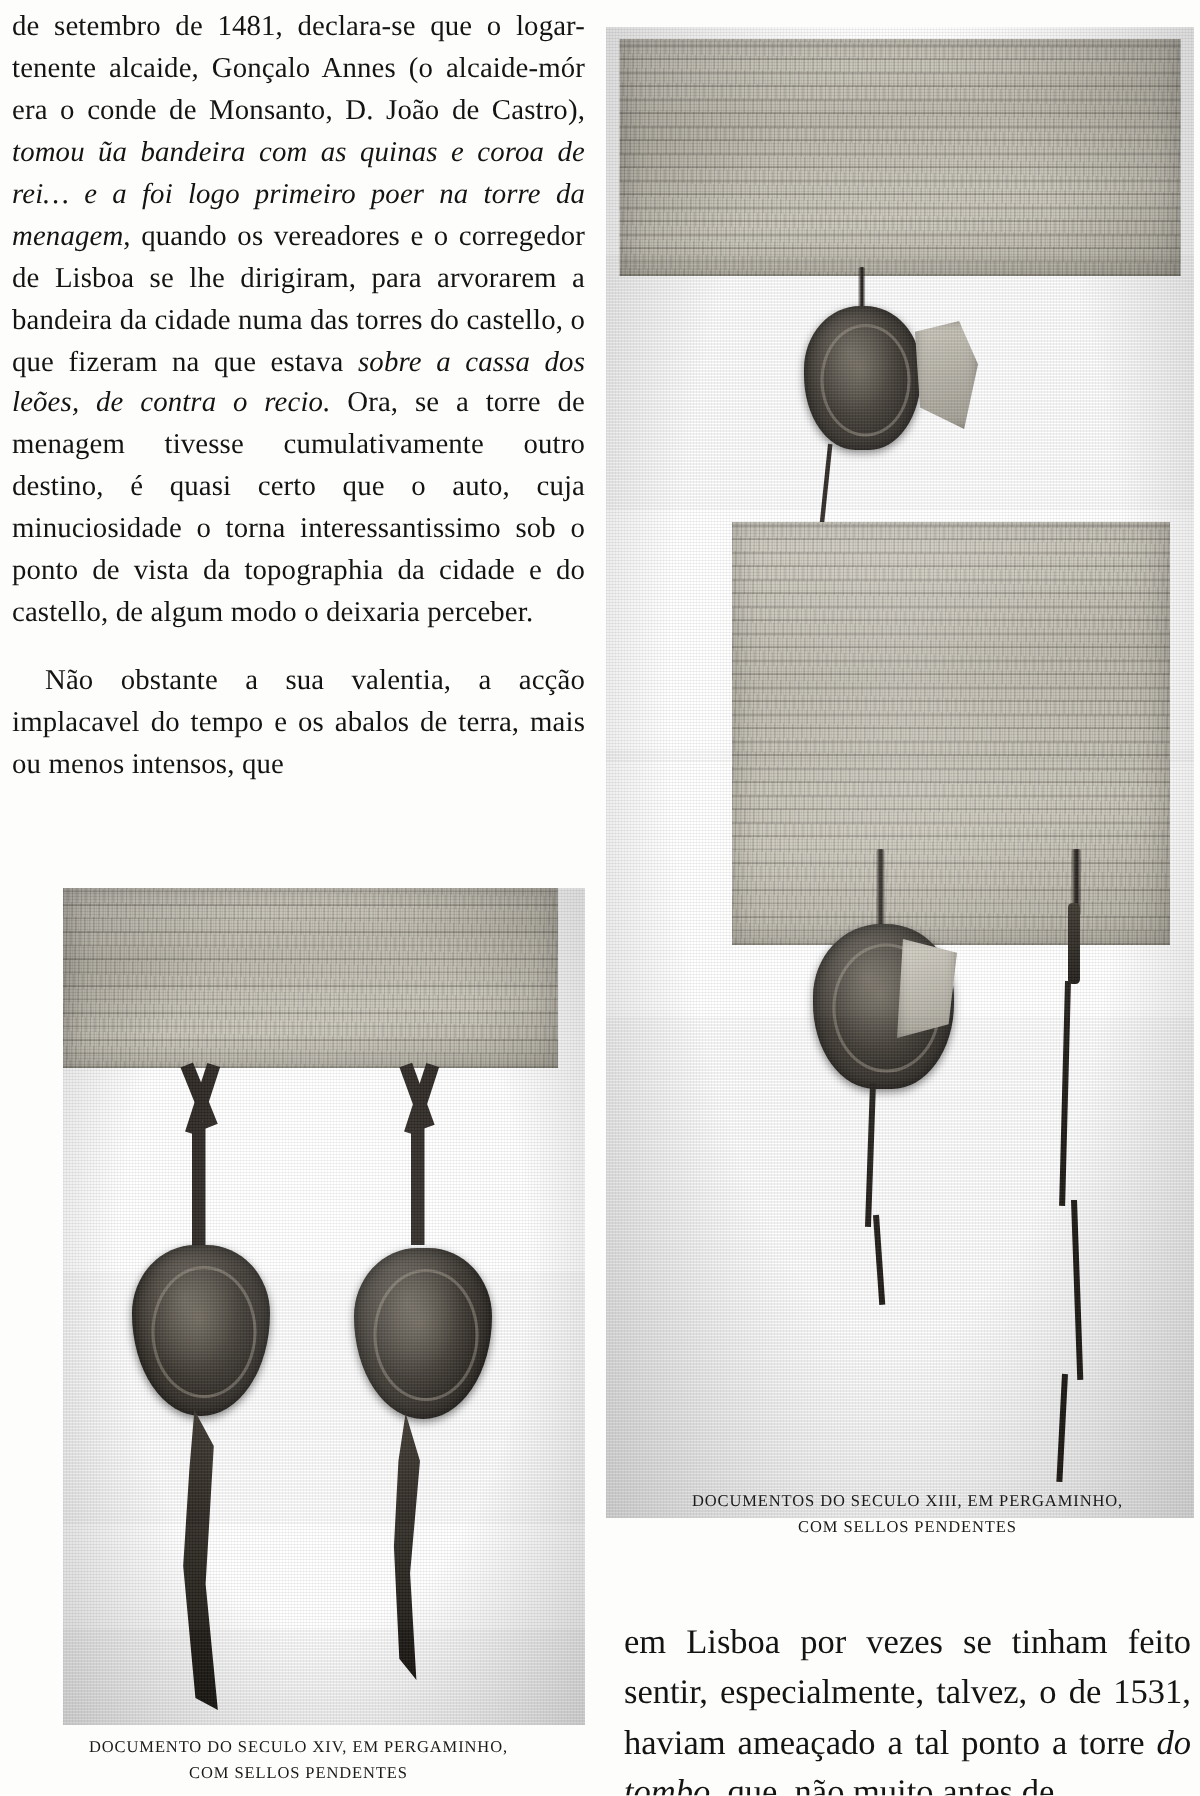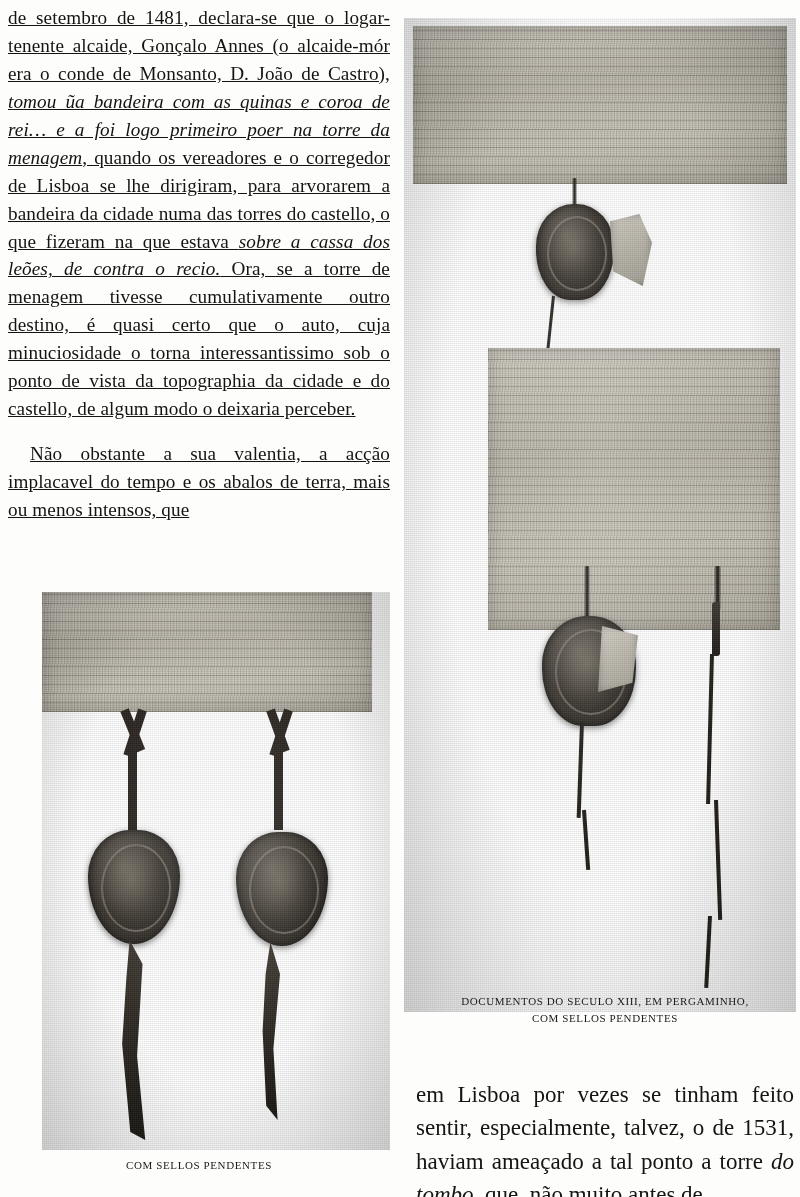--- a/index.html
+++ b/index.html
@@ -21,21 +21,21 @@
     position: absolute;
     left: 8px;
     top: 4px;
     width: 382px;
     font-size: 19.2px;
     line-height: 1.455;
     color: #141414;
     text-align: justify;
     letter-spacing: 0.1px;
   }
-  .col-left-text p { margin: 0; text-decoration: underline; }
+  .col-left-text p { margin: 0; }
   .col-left-text p.indented { text-indent: 22px; margin-top: 17px; }
   .col-left-text i { font-style: italic; }
 
   .col-right-text {
     position: absolute;
     left: 416px;
     top: 1078px;
     width: 378px;
     font-size: 23px;
     line-height: 1.455;
@@ -248,20 +248,21 @@
                 clip-path: polygon(40% 0%, 78% 12%, 62% 58%, 86% 100%, 42% 96%, 18% 52%, 30% 20%);"></div>
     <div style="position:absolute; left:214px; top:350px; width:30px; height:178px;
                 background: linear-gradient(170deg,#3a342c,#191612);
                 clip-path: polygon(48% 0%, 80% 18%, 58% 60%, 72% 100%, 34% 92%, 22% 50%, 32% 18%);"></div>
 
     <div class="grain"></div>
     <div class="vign"></div>
   </div>
 
   <div class="caption caption-left">
+    <div>DOCUMENTO DO SECULO XIV, EM PERGAMINHO,</div>
     <div>COM SELLOS PENDENTES</div>
   </div>
 
   <div class="col-left-text">
     <p><span>de setembro de 1481, declara-se que o logar-tenente alcaide, Gonçalo Annes (o alcaide-mór era o conde de Monsanto, D. João de Castro), </span><i>tomou ũa bandeira com as quinas e coroa de rei… e a foi logo primeiro poer na torre da menagem</i><span>, quando os vereadores e o corregedor de Lisboa se lhe dirigiram, para arvorarem a bandeira da cidade numa das torres do castello, o que fizeram na que estava </span><i>sobre a cassa dos leões, de contra o recio.</i><span> Ora, se a torre de menagem tivesse cumulativamente outro destino, é quasi certo que o auto, cuja minuciosidade o torna interessantissimo sob o ponto de vista da topographia da cidade e do castello, de algum modo o deixaria perceber.</span></p>
     <p class="indented"><span>Não obstante a sua valentia, a acção implacavel do tempo e os abalos de terra, mais ou menos intensos, que</span></p>
   </div>
 
   <div class="col-right-text">
     <p><span>em Lisboa por vezes se tinham feito sentir, especialmente, talvez, o de 1531, haviam ameaçado a tal ponto a torre </span><i>do tombo</i><span>, que, não muito antes de</span></p>

